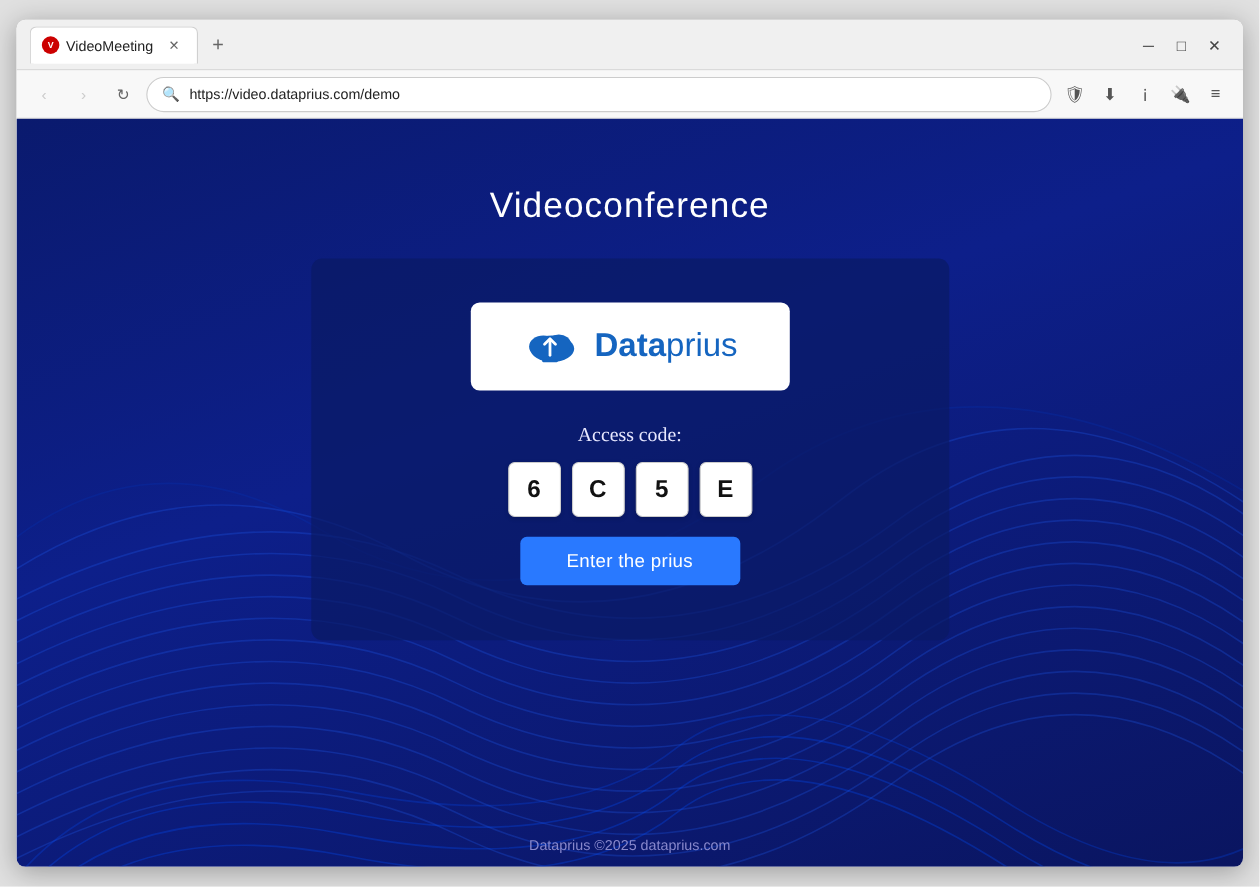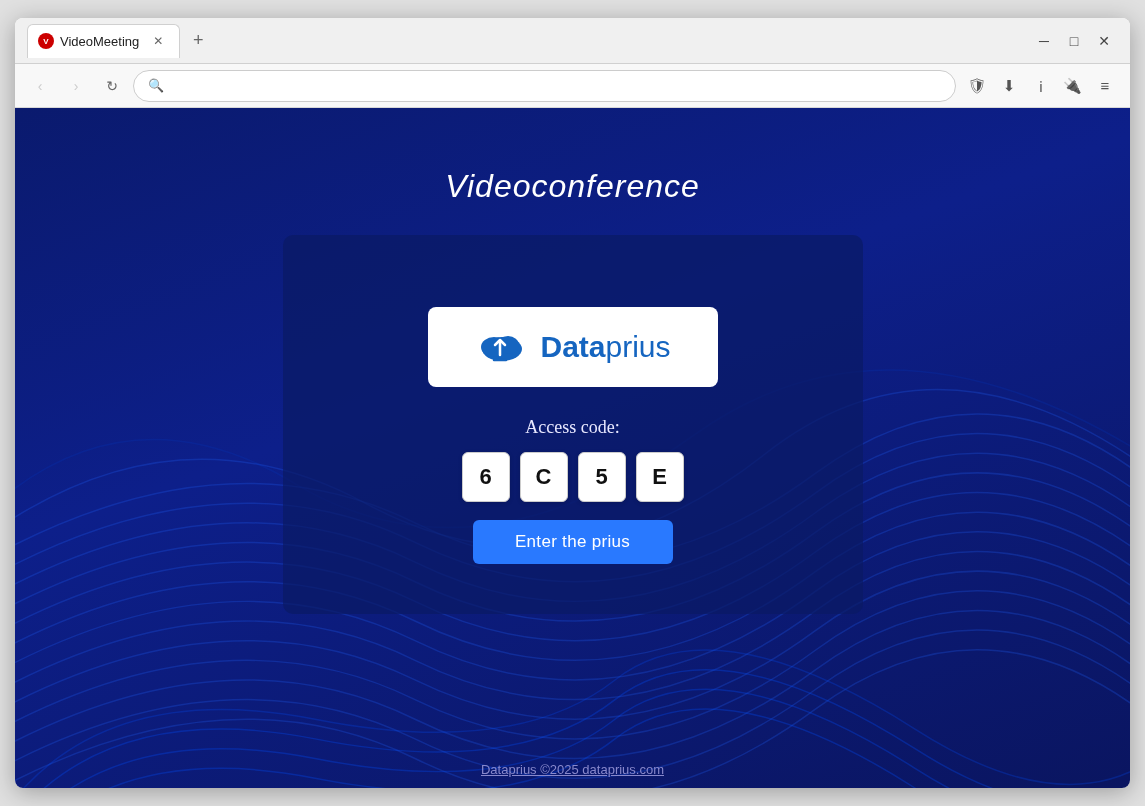--- a/index.html
+++ b/index.html
@@ -147,27 +147,26 @@
     }
 
     .page-title {
       color: #fff;
       font-size: 32px;
       font-weight: 300;
       letter-spacing: 1px;
       margin-top: 60px;
       z-index: 2;
       position: relative;
-      font-style: italic;
     }
 
     .card {
       background: rgba(10, 25, 100, 0.7);
       border-radius: 10px;
-      padding: 72px 60px 50px;
+      padding: 40px 60px 50px;
       margin-top: 30px;
       display: flex;
       flex-direction: column;
       align-items: center;
       z-index: 2;
       position: relative;
       width: 580px;
     }
 
     .logo-box {
@@ -227,21 +226,20 @@
       position: absolute;
       bottom: 10px;
       left: 0; right: 0;
       text-align: center;
       z-index: 2;
     }
 
     .footer-link {
       color: #8888cc;
       font-size: 13px;
-      text-decoration: underline;
       cursor: pointer;
     }
 
     
     .svg-waves {
       position: absolute;
       bottom: 0; left: 0; right: 0;
       width: 100%; height: 65%;
       pointer-events: none;
     }
@@ -269,20 +267,21 @@
     </div>
   </div>
 
   <div class="browser-toolbar">
     <button class="nav-btn disabled">‹</button>
     <button class="nav-btn disabled">›</button>
     <button class="nav-btn">↻</button>
 
     <div class="address-bar-wrapper">
       <span class="address-bar-icon">🔍</span>
+      <input class="address-bar" type="text" value="https://video.dataprius.com/demo" style="">
     </div>
 
     <div class="toolbar-icons">
       <button class="toolbar-icon-btn" title="Pocket">🛡</button>
       <button class="toolbar-icon-btn" title="Downloads">⬇</button>
       <button class="toolbar-icon-btn" title="Firefox Account">ℹ</button>
       <button class="toolbar-icon-btn" title="Extensions">🔌</button>
       <button class="toolbar-icon-btn" title="Open menu">≡</button>
     </div>
   </div>

